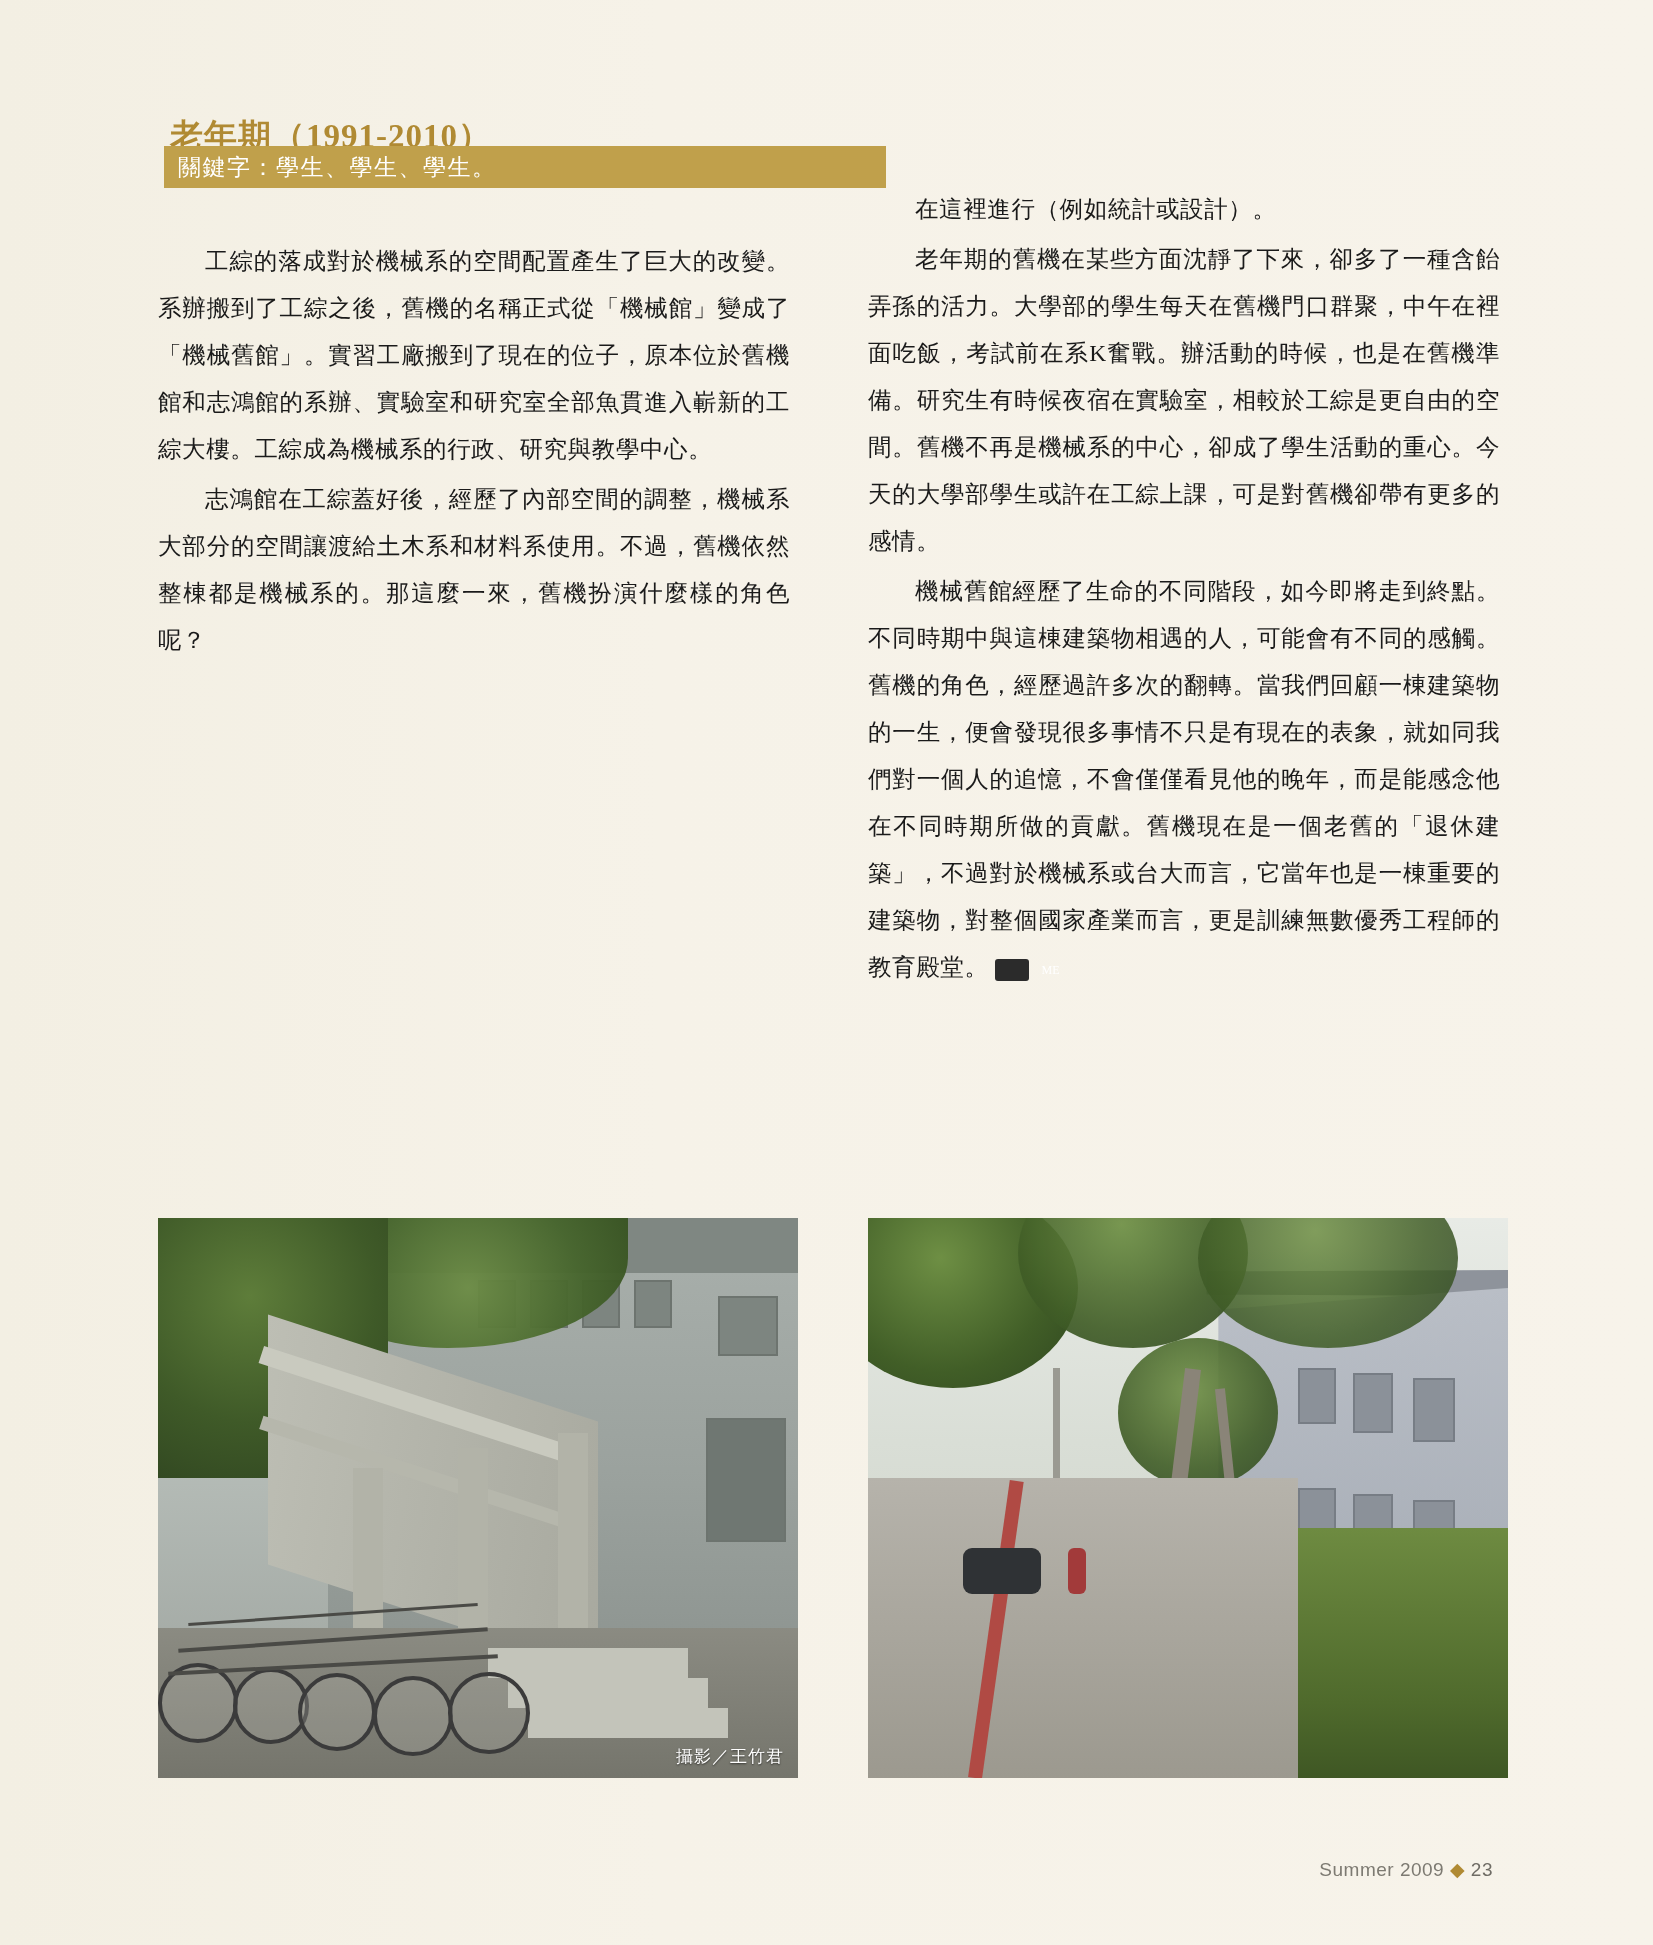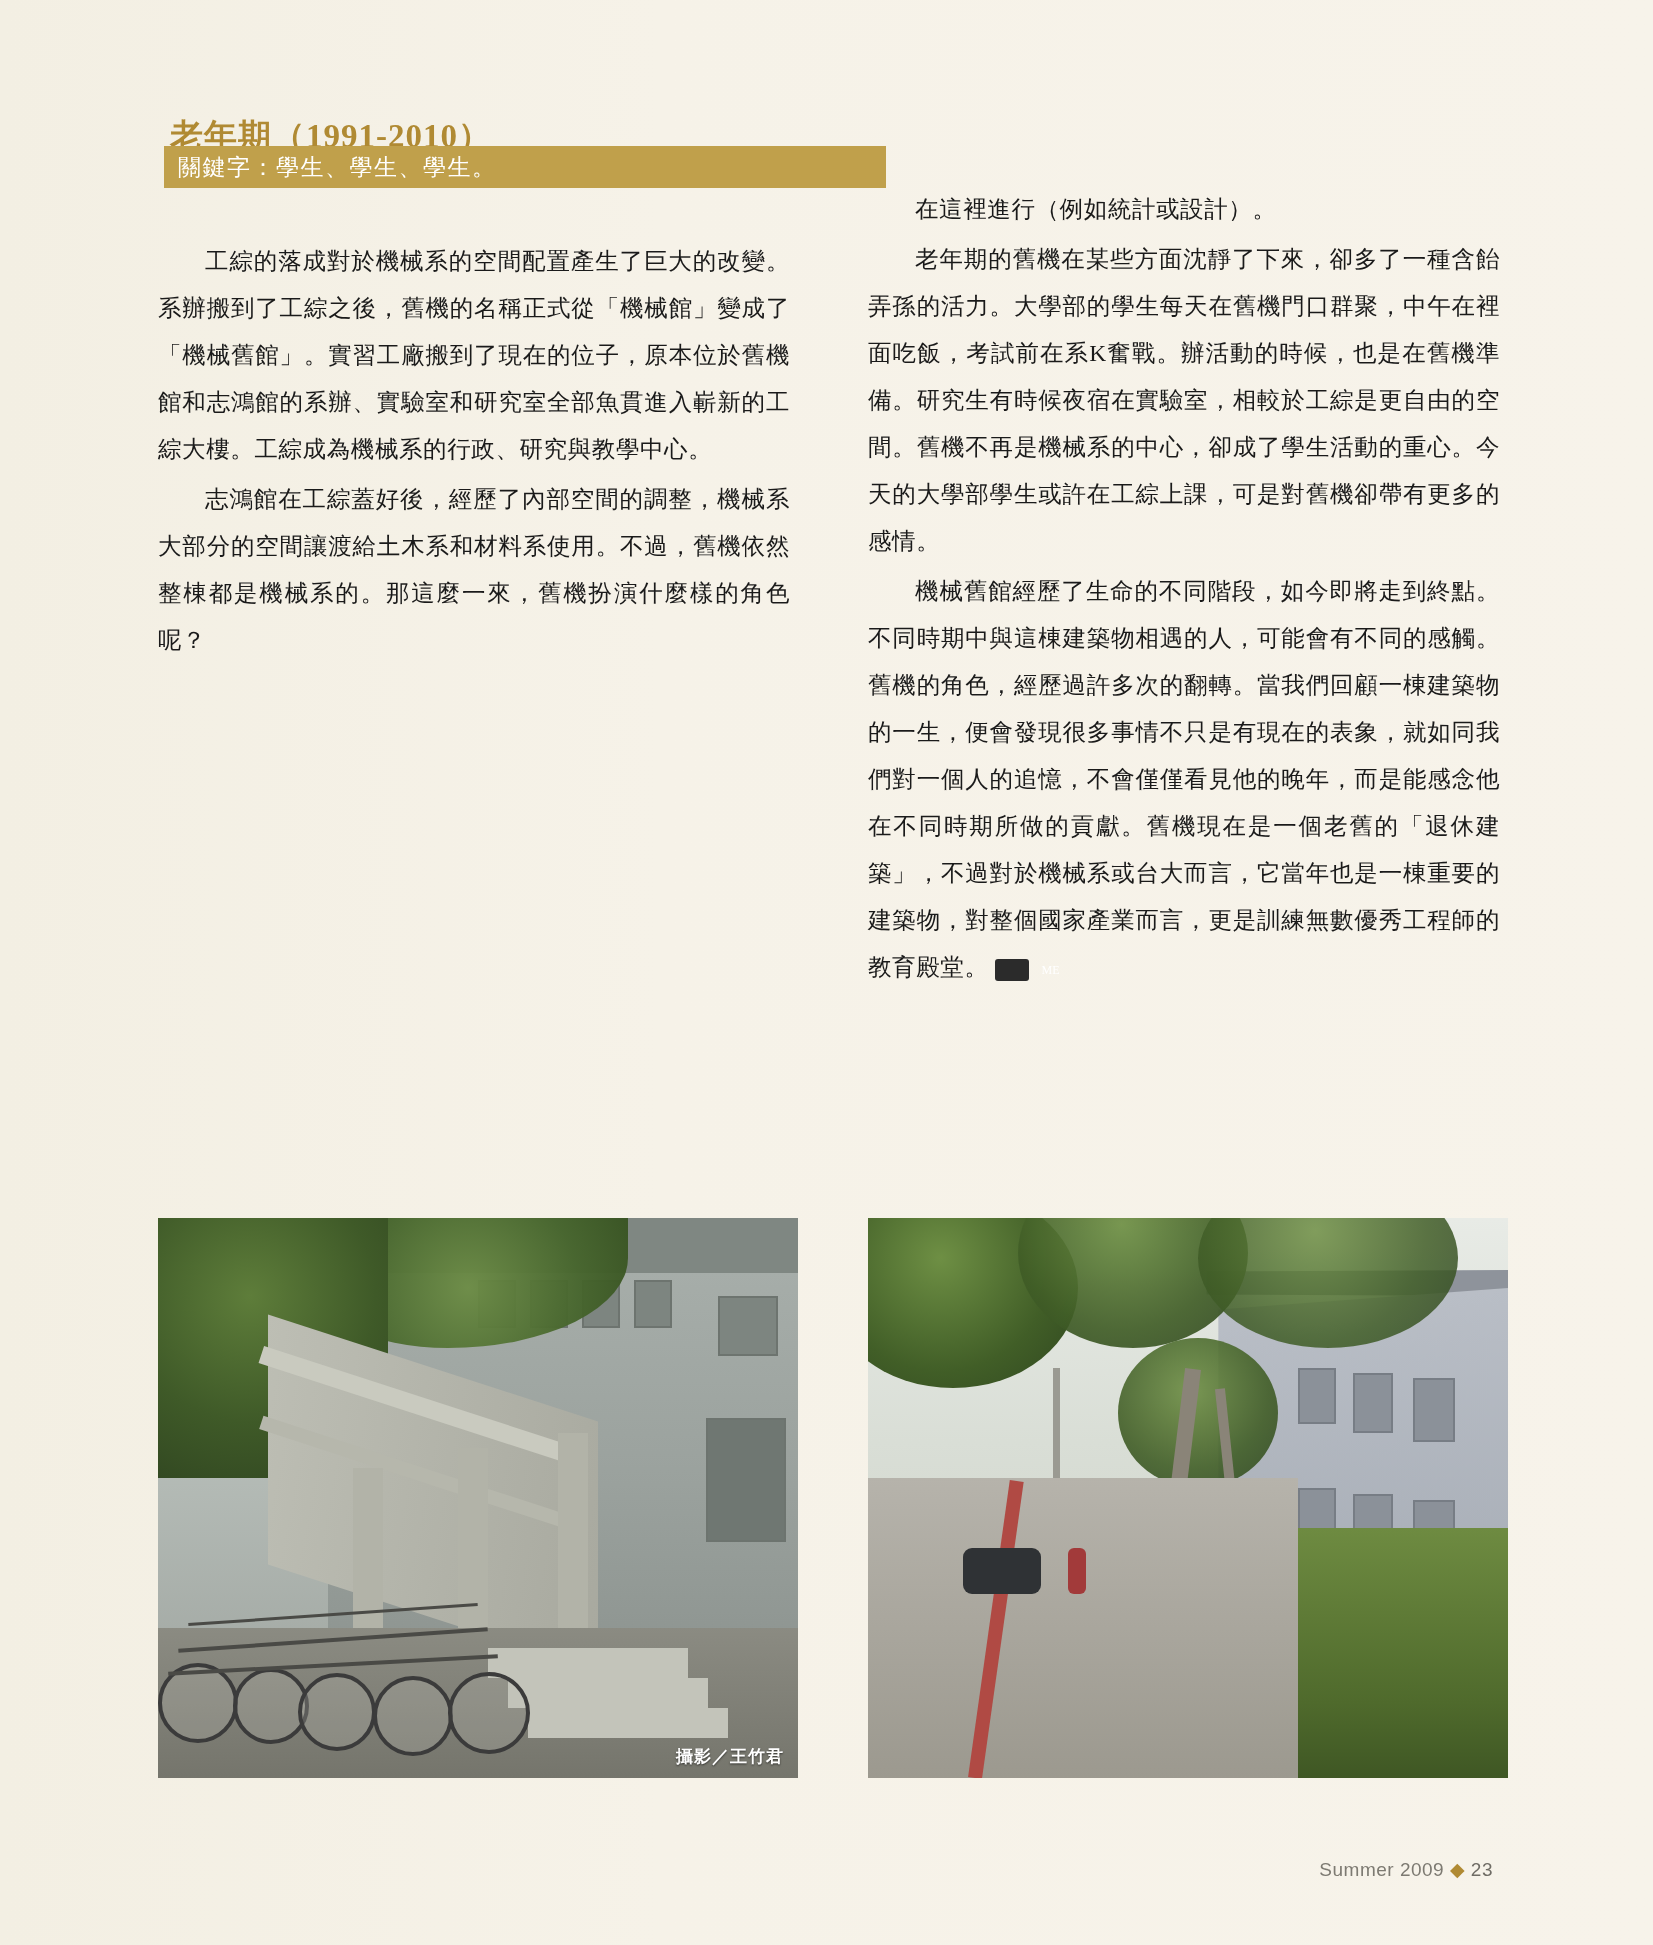--- a/index.html
+++ b/index.html
@@ -84,21 +84,20 @@
   .photo {
     position: absolute;
     overflow: hidden;
     box-shadow: 0 0 0 0 rgba(0,0,0,0);
   }
   #photo-left {
     left: 158px;
     top: 1218px;
     width: 640px;
     height: 560px;
-    font-weight: bold;
   }
   #photo-right {
     left: 868px;
     top: 1218px;
     width: 640px;
     height: 560px;
   }
   .credit {
     position: absolute;
     right: 14px;

